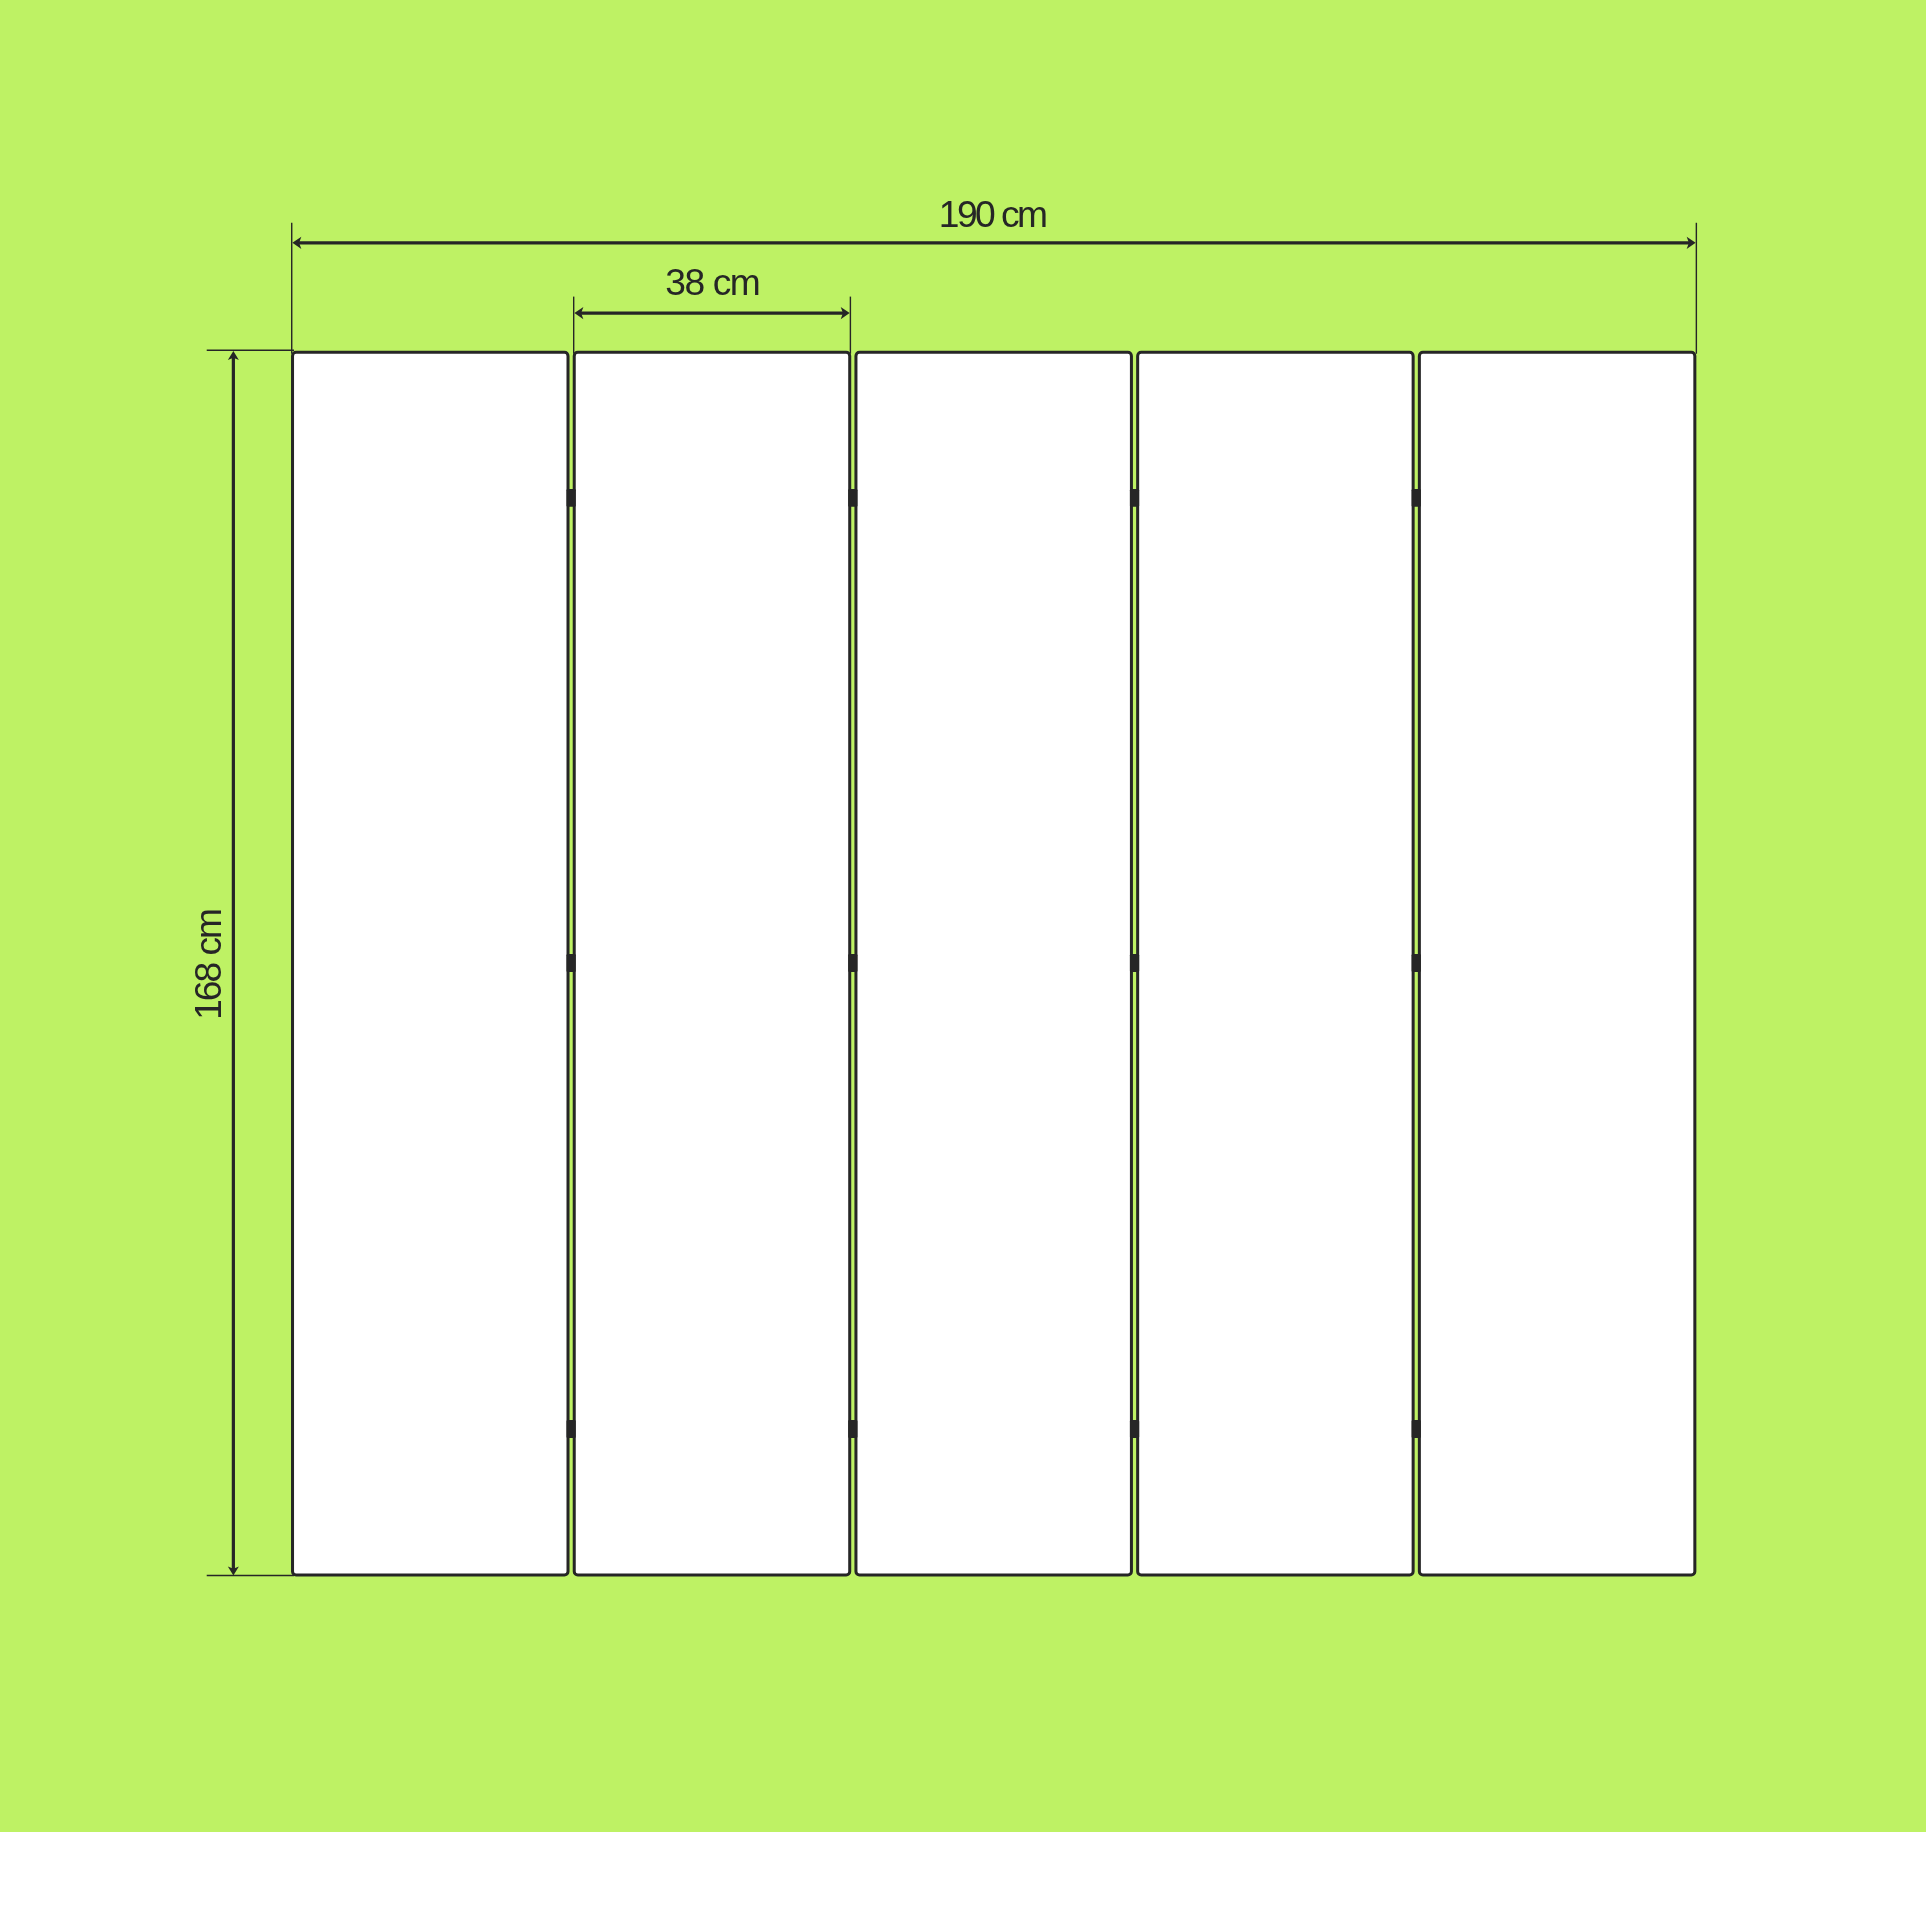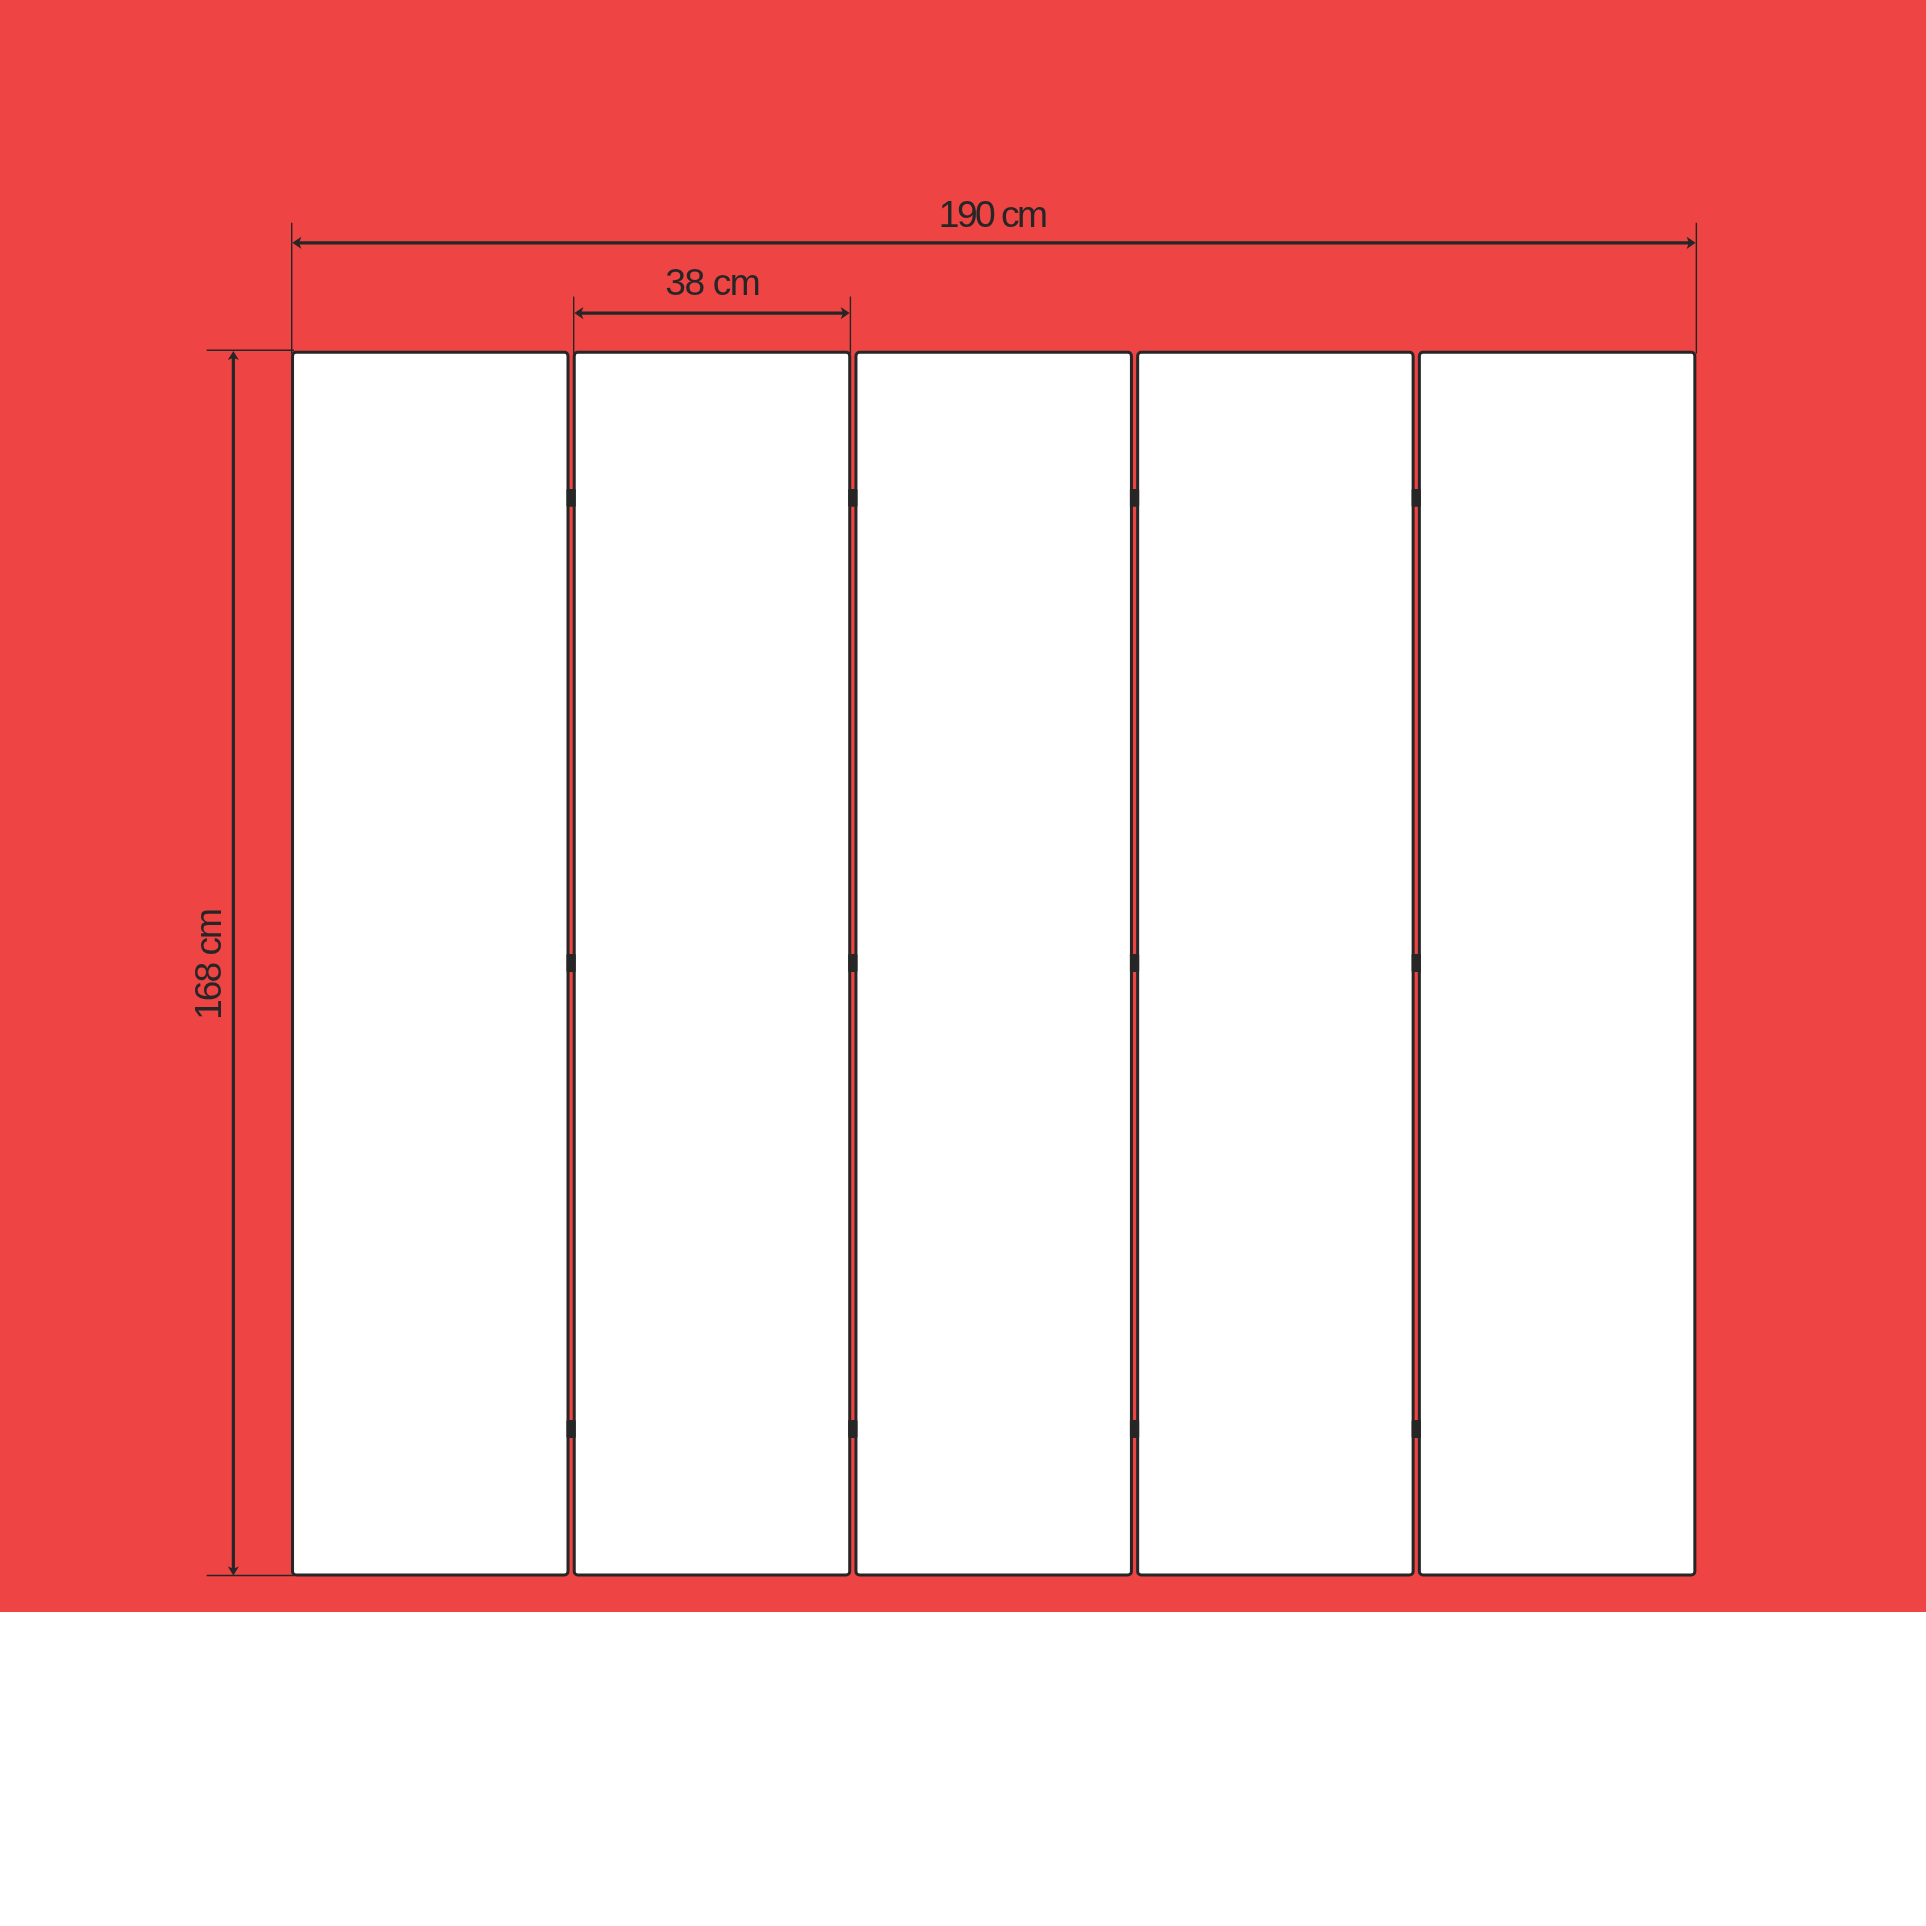--- a/index.html
+++ b/index.html
@@ -1,16 +1,16 @@
 <!DOCTYPE html>
 <html style="font-size:10.3px"><head>
 <meta charset="utf-8">
 <style>
   html,body{margin:0;padding:0;background:#ffffff;}
-  .page{width:1926px;height:1612px;position:relative;background:#ef4444;overflow:hidden;}
+  .page{width:1926px;height:1832px;position:relative;background:#bef264;overflow:hidden;}
   svg{display:block;}
   text{font-family:"Liberation Sans", sans-serif;fill:#262626;}
 </style>
 </head>
 <body>
 
 <div class="page">
 <svg width="1926" height="1926" viewBox="0 0 3000 3000" xmlns="http://www.w3.org/2000/svg">
 
   <rect x="455.65" y="548.85" width="429.1" height="1904.3" rx="5.5" fill="#ffffff" stroke="#262626" stroke-width="4.7"></rect>

